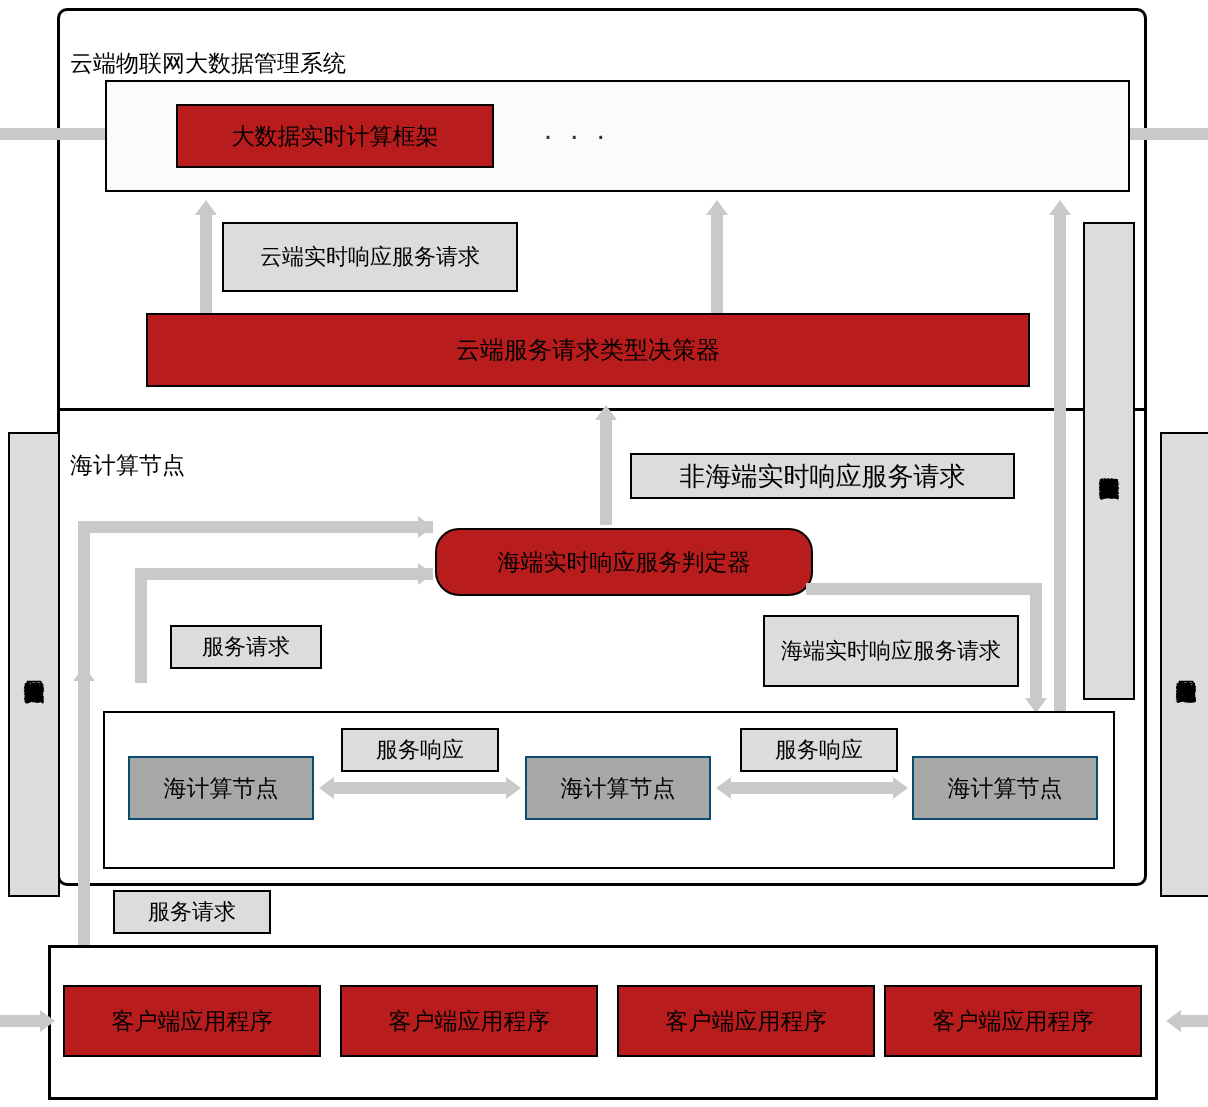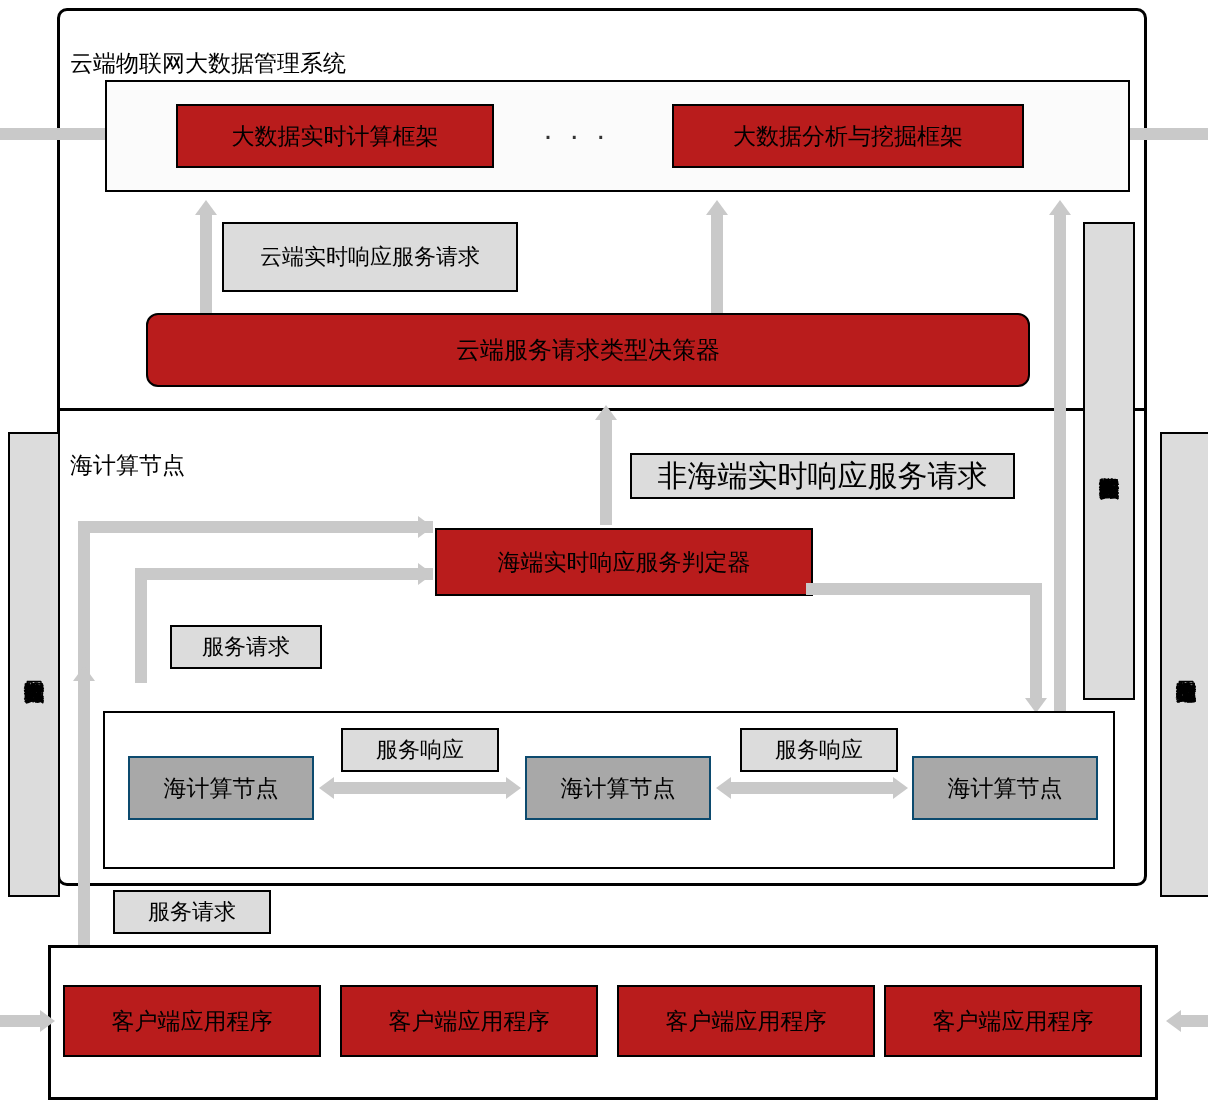--- a/index.html
+++ b/index.html
@@ -42,52 +42,52 @@
 
   <div class="box" style="left:57px;top:408px;width:1090px;height:3px;background:#000;"></div>
 
   <div class="title" style="left:70px;top:30px;margin-top:18px;">云端物联网大数据管理系统</div>
 
   <div class="title" style="left:70px;top:450px;">海计算节点</div>
 
   <div class="box panel-light" style="left:105px;top:80px;width:1025px;height:112px;"></div>
   <div class="box gbox" style="left:176px;top:104px;width:318px;height:64px;font-size:23px;">大数据实时计算框架</div>
   <div class="dots" style="left:543px;top:118px;">· · ·</div>
-  <div class="box gbox" style="left:672px;top:104px;width:352px;height:64px;font-size:23px;">大数据分析与挖掘框架</div>
 
   <div class="arr" style="left:200px;top:215px;width:12px;height:100px;"></div>
   <div class="arrhead ah-up" style="left:195px;top:200px;"></div>
 
   <div class="arr" style="left:711px;top:215px;width:12px;height:100px;"></div>
   <div class="arrhead ah-up" style="left:706px;top:200px;"></div>
 
   <div class="arr" style="left:1054px;top:215px;width:12px;height:505px;"></div>
   <div class="arrhead ah-up" style="left:1049px;top:200px;"></div>
 
   <div class="box gbox-light" style="left:222px;top:222px;width:296px;height:70px;font-size:22px;padding:12px 10px;">云端实时响应服务请求</div>
 
-  <div class="box gbox" style="left:146px;top:313px;width:884px;height:74px;font-size:24px;border-radius:12px;">云端服务请求类型决策器</div>
+  <div class="box gbox" style="left:146px;top:313px;width:884px;height:74px;font-size:24px;">云端服务请求类型决策器</div>
 
   <div class="arr" style="left:600px;top:420px;width:12px;height:105px;"></div>
   <div class="arrhead ah-up" style="left:595px;top:405px;"></div>
 
-  <div class="box gbox-light" style="left:630px;top:453px;width:385px;height:46px;font-size:30px;">非海端实时响应服务请求</div>
+  <div class="box gbox-light" style="left:630px;top:453px;width:385px;height:46px;font-size:26px;">非海端实时响应服务请求</div>
 
-  <div class="box gbox" style="left:435px;top:528px;width:378px;height:68px;font-size:23px;">海端实时响应服务判定器</div>
+  <div class="box gbox" style="left:435px;top:528px;width:378px;height:68px;font-size:23px;border-radius:24px;">海端实时响应服务判定器</div>
 
   <div class="arr" style="left:78px;top:521px;width:355px;height:12px;"></div>
   <div class="arrhead ah-right" style="left:418px;top:516px;"></div>
   <div class="arr" style="left:78px;top:521px;width:12px;height:160px;"></div>
 
   <div class="arr" style="left:135px;top:568px;width:298px;height:12px;"></div>
   <div class="arrhead ah-right" style="left:418px;top:563px;"></div>
   <div class="arr" style="left:135px;top:568px;width:12px;height:115px;"></div>
 
   <div class="box gbox-light" style="left:170px;top:625px;width:152px;height:44px;font-size:22px;">服务请求</div>
 
+  <div class="box gbox-light" style="left:763px;top:615px;width:256px;height:72px;font-size:22px;padding:0 8px;">海端实时响应服务请求</div>
 
   <div class="arr" style="left:806px;top:583px;width:236px;height:12px;"></div>
   <div class="arr" style="left:1030px;top:583px;width:12px;height:115px;"></div>
   <div class="arrhead ah-down" style="left:1025px;top:698px;"></div>
 
   <div class="box panel-white" style="left:103px;top:711px;width:1012px;height:158px;"></div>
 
   <div class="box gbox-dark" style="left:128px;top:756px;width:186px;height:64px;font-size:23px;">海计算节点</div>
   <div class="box gbox-dark" style="left:525px;top:756px;width:186px;height:64px;font-size:23px;">海计算节点</div>
   <div class="box gbox-dark" style="left:912px;top:756px;width:186px;height:64px;font-size:23px;">海计算节点</div>

